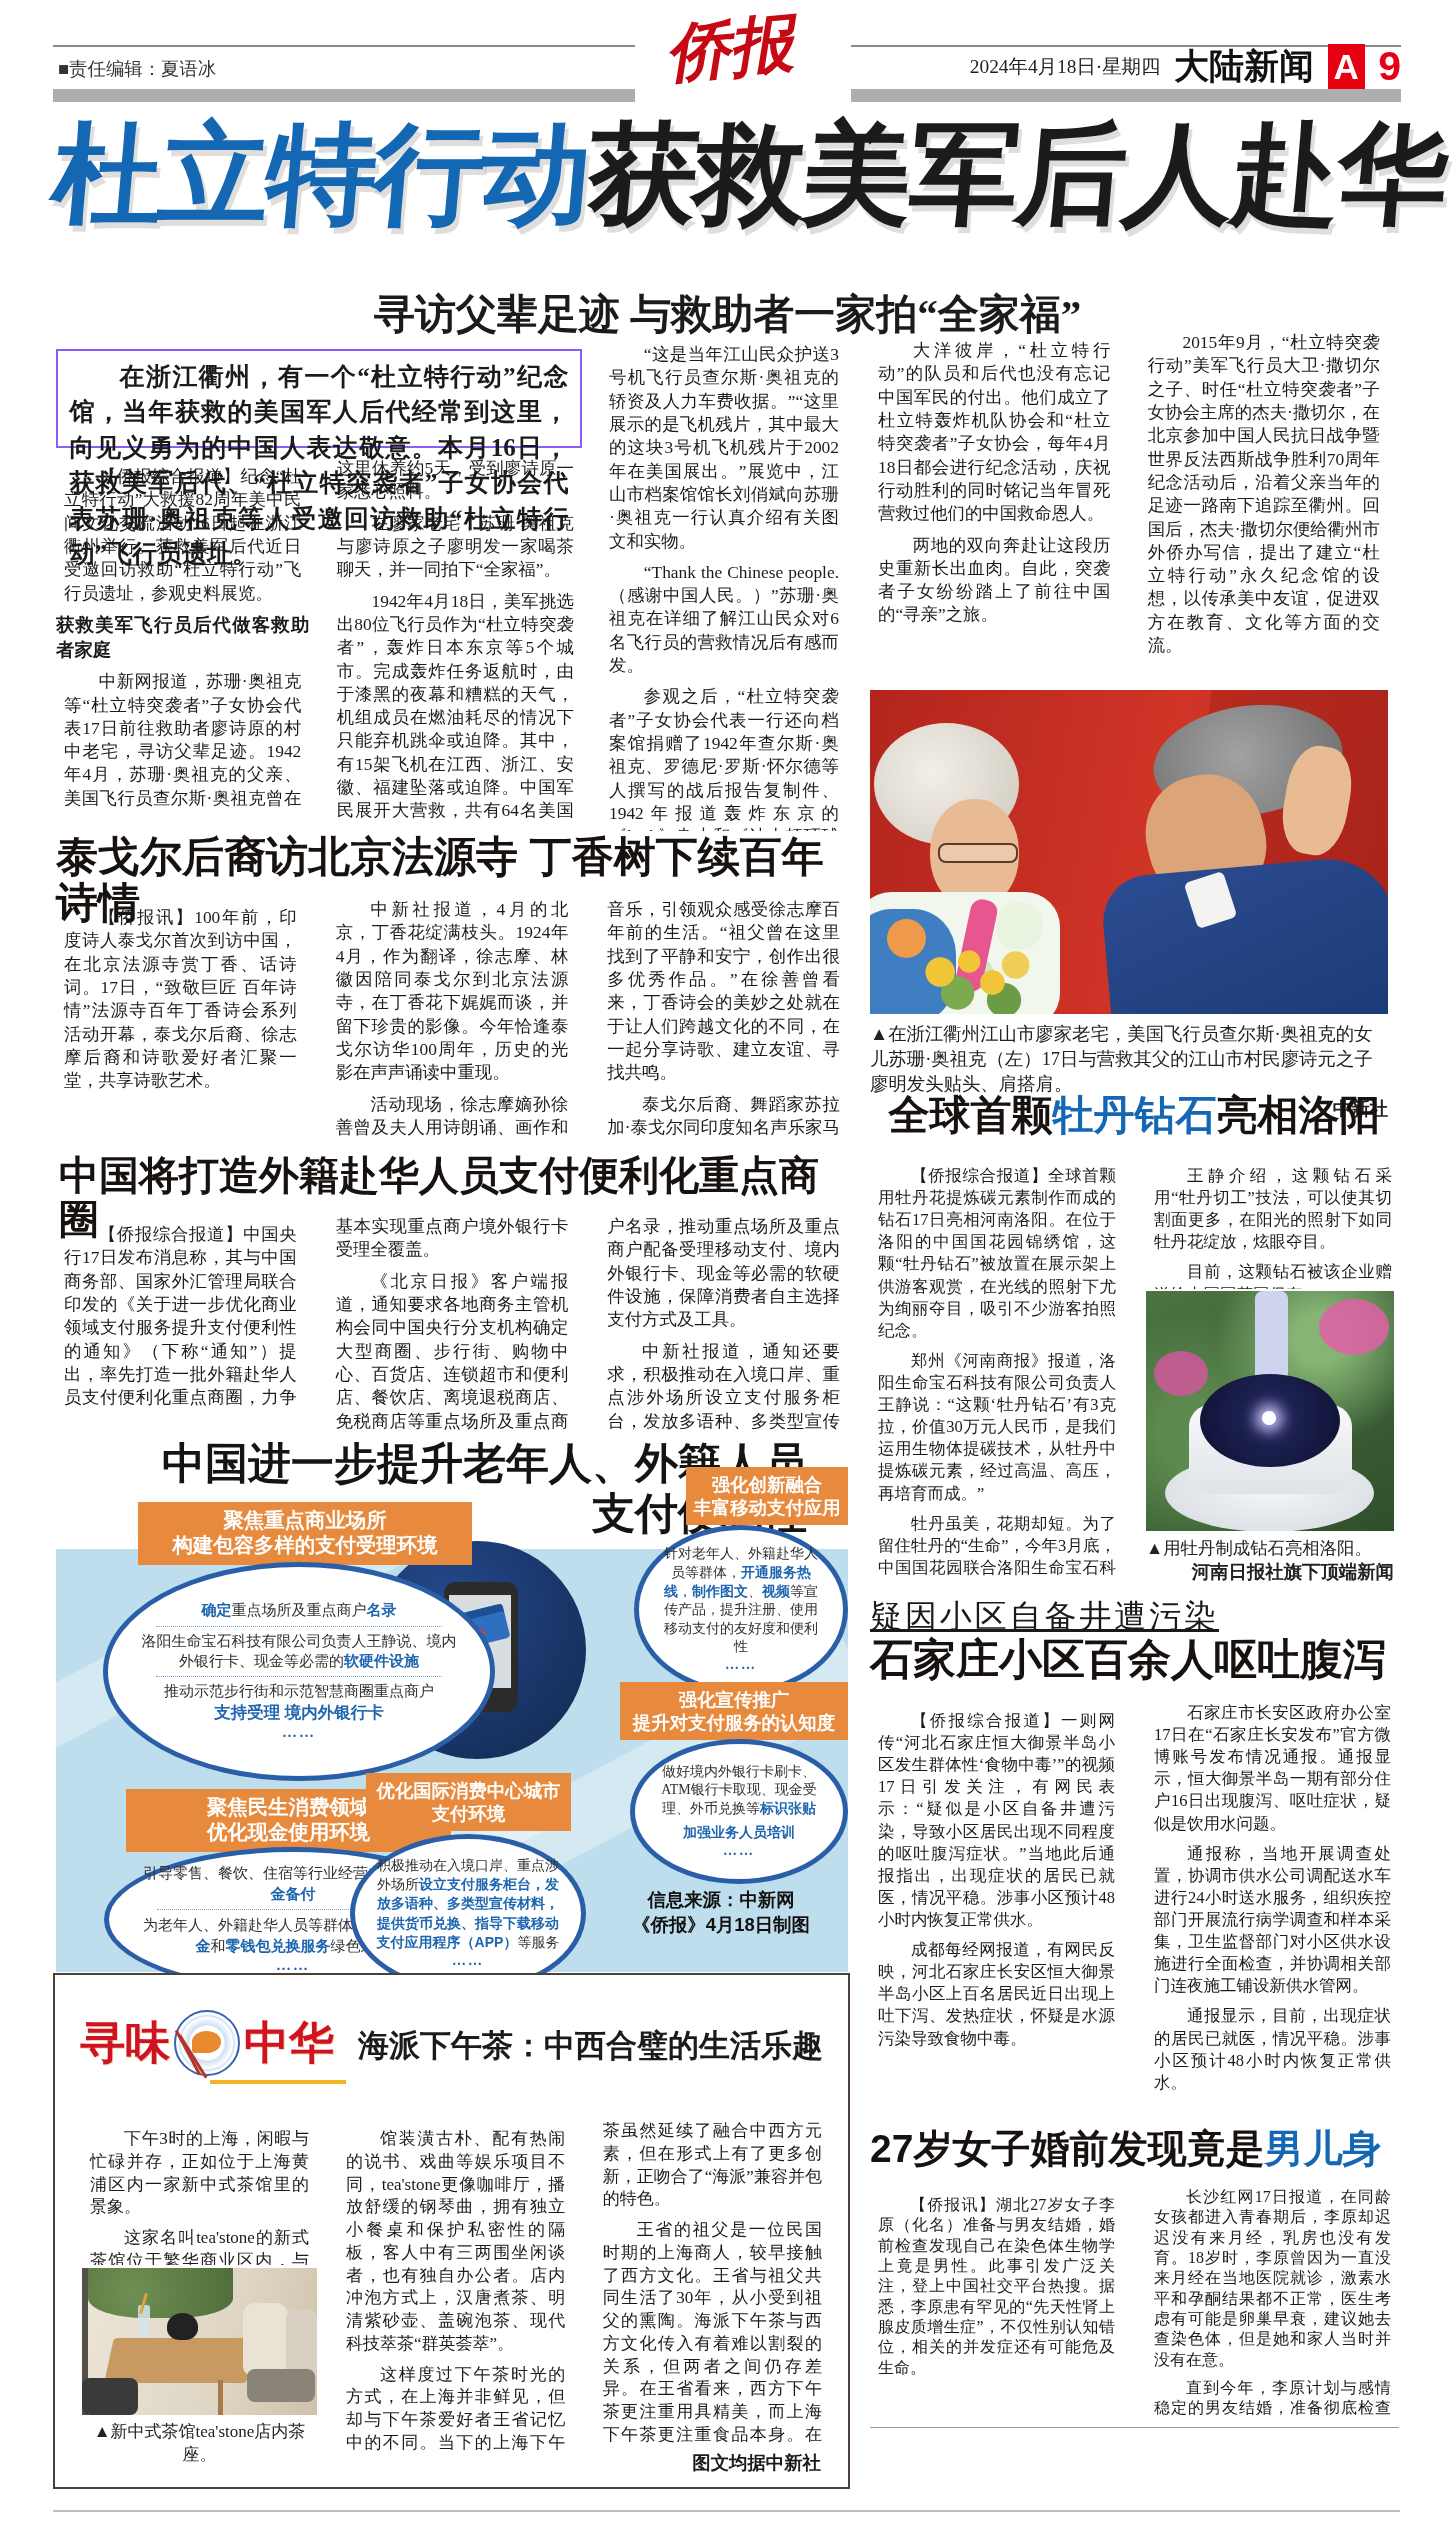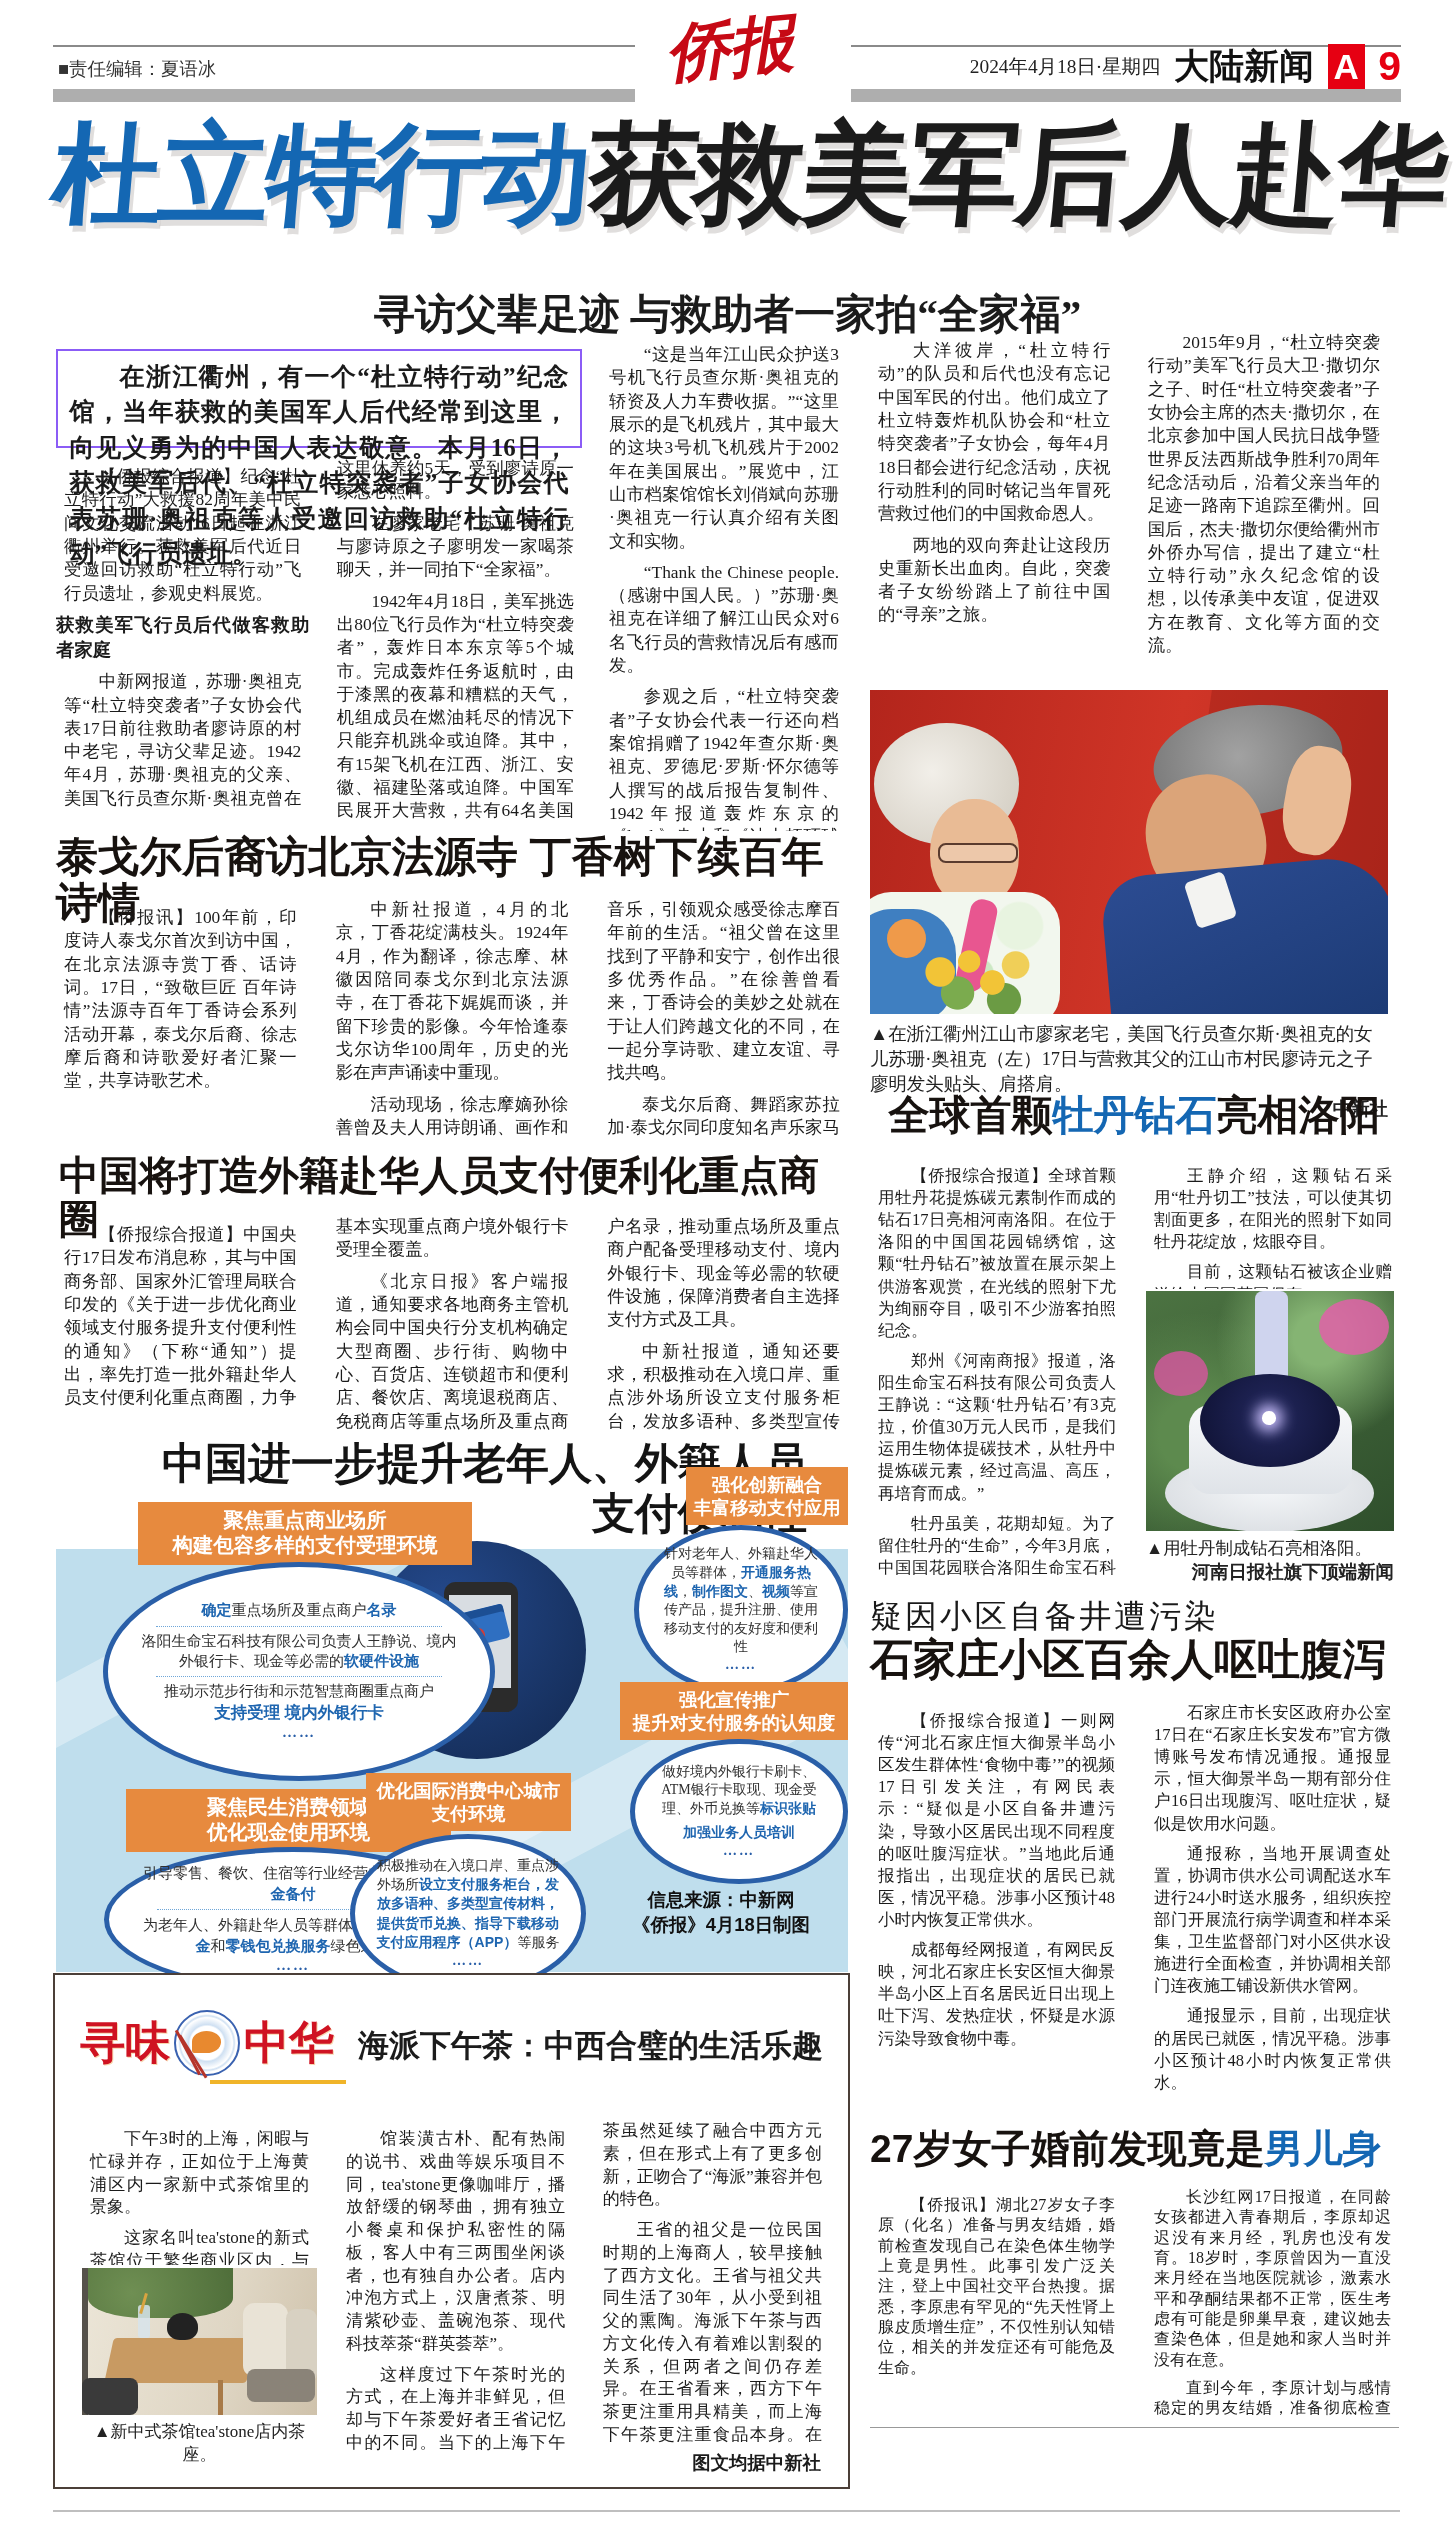--- a/index.html
+++ b/index.html
@@ -234,21 +234,21 @@
     <div class="ph" style="left:19.4px;top:163px;width:209px;height:78px;background:radial-gradient(ellipse at 50% 40%,#f6f8fa,#d4d8dd);border-radius:50%;"></div>
     <div class="ph" style="left:43px;top:114px;width:163px;height:89px;background:linear-gradient(#f8f9fb,#dfe3e8);border-radius:21.3px;"></div>
     <div class="ph" style="left:54px;top:83px;width:140px;height:93px;background:radial-gradient(circle at 50% 45%,#23285e,#0d1030);border-radius:50%;"></div>
     <div class="ph" style="left:116px;top:120px;width:13.6px;height:13.6px;background:#fff;border-radius:50%;box-shadow:0 0 13.6px 6.8px rgba(205,195,255,.95);"></div>
   </div>
   <div class="abs caption" style="left:1146px;top:1537px;width:248px;font-size:17.4px;">
     <span>▲用牡丹制成钻石亮相洛阳。</span>
     <div class="credit">河南日报社旗下顶端新闻</div>
   </div>
 
-  <div class="abs kicker" style="left:870px;top:1595px;width:529px;">疑因小区自备井遭污染</div>
+  <div class="abs kicker" style="left:870px;top:1595px;width:529px;text-decoration:underline;">疑因小区自备井遭污染</div>
   <div class="abs h2" style="left:870px;top:1636px;width:529px;font-size:43px;">石家庄小区百余人呕吐腹泻</div>
   <div class="abs body-txt cols2" style="left:870px;top:1702px;width:529px;height:419px;font-size:16.5px;column-gap:23px;">
       <p class="para">【侨报综合报道】一则网传“河北石家庄恒大御景半岛小区发生群体性‘食物中毒’”的视频17日引发关注，有网民表示：“疑似是小区自备井遭污染，导致小区居民出现不同程度的呕吐腹泻症状。”当地此后通报指出，出现症状的居民已就医，情况平稳。涉事小区预计48小时内恢复正常供水。</p>
       <p class="para">成都每经网报道，有网民反映，河北石家庄长安区恒大御景半岛小区上百名居民近日出现上吐下泻、发热症状，怀疑是水源污染导致食物中毒。</p>
       <p class="para">石家庄市长安区政府办公室17日在“石家庄长安发布”官方微博账号发布情况通报。通报显示，恒大御景半岛一期有部分住户16日出现腹泻、呕吐症状，疑似是饮用水问题。</p>
       <p class="para">通报称，当地开展调查处置，协调市供水公司调配送水车进行24小时送水服务，组织疾控部门开展流行病学调查和样本采集，卫生监督部门对小区供水设施进行全面检查，并协调相关部门连夜施工铺设新供水管网。</p>
       <p class="para">通报显示，目前，出现症状的居民已就医，情况平稳。涉事小区预计48小时内恢复正常供水。</p>
     </div>
 
   <div class="abs h2" style="left:870px;top:2128px;width:529px;font-size:39px;">

